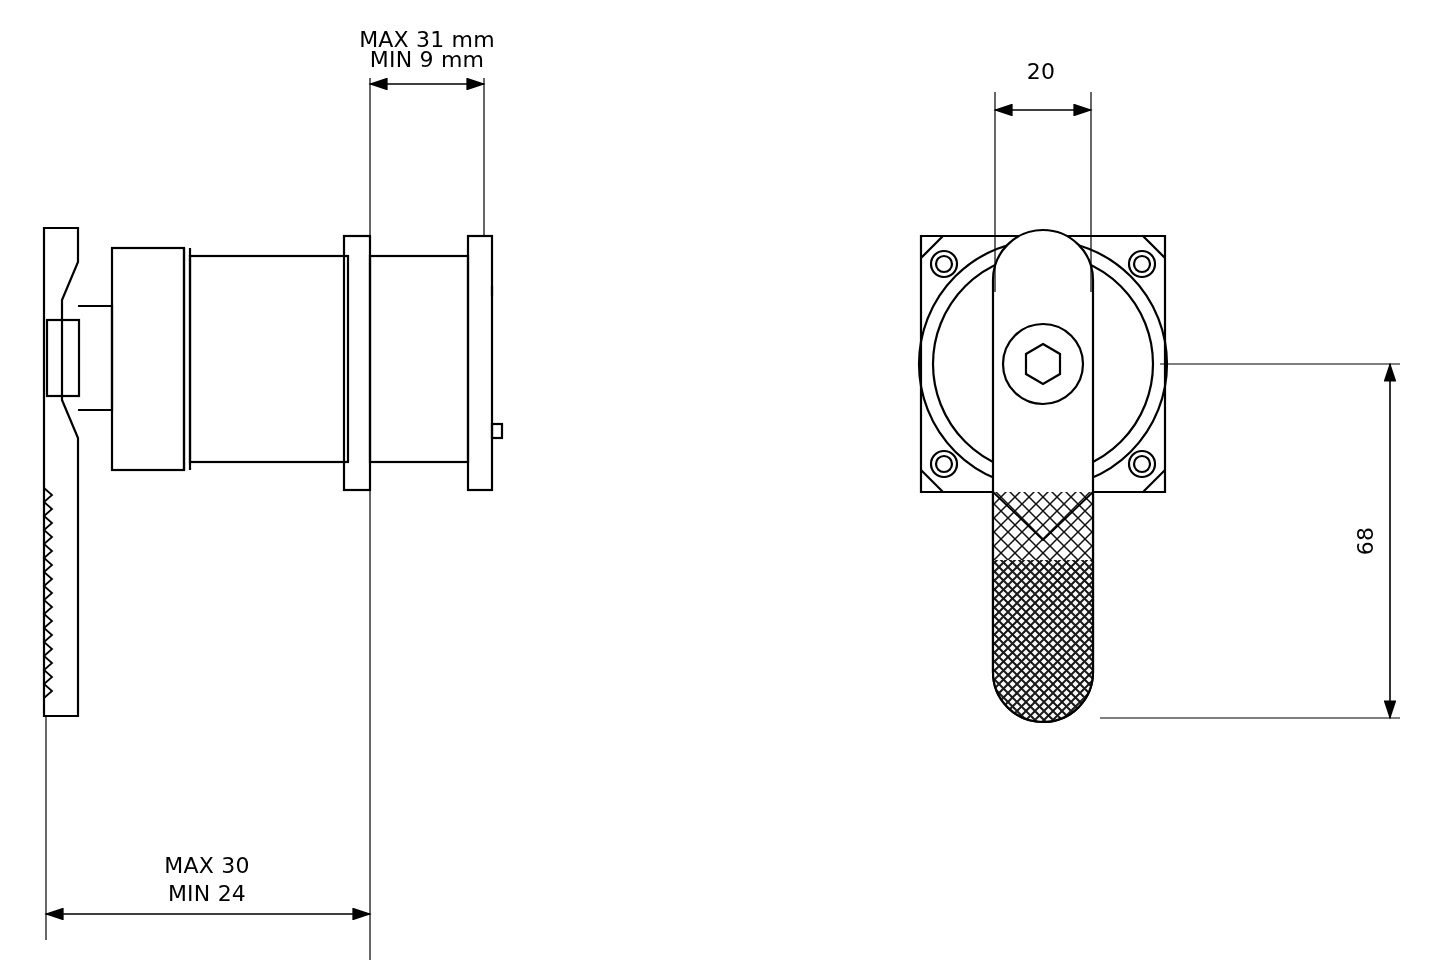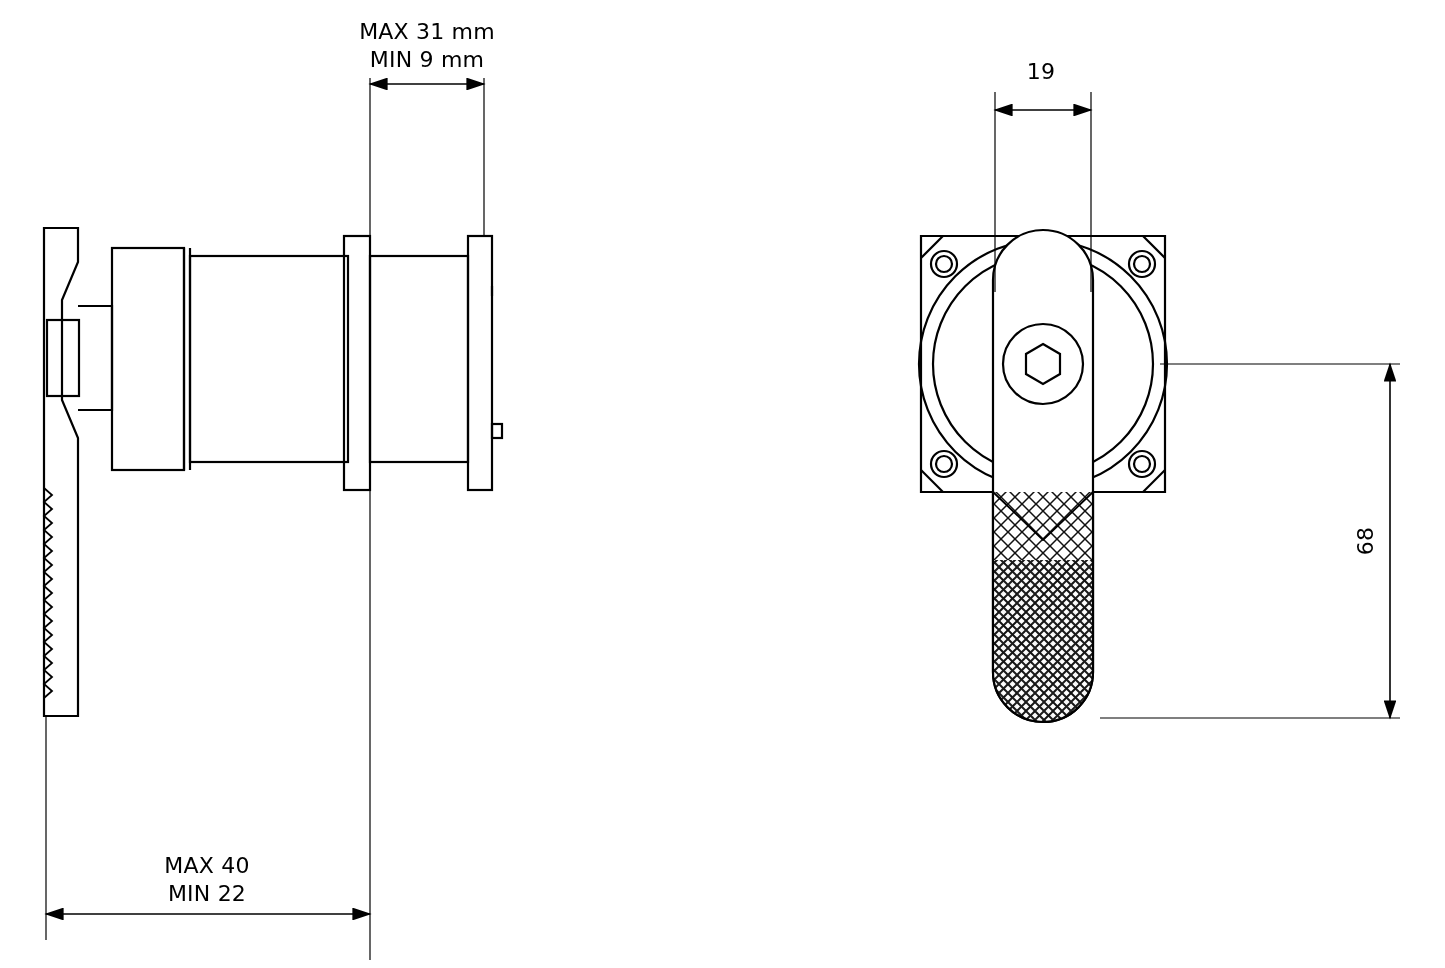--- a/index.html
+++ b/index.html
@@ -173,23 +173,23 @@
     </g>
     <g stroke="#000000" stroke-width="1.6">
       <line x1="995" y1="110" x2="1091" y2="110" marker-start="url(#arrStart)" marker-end="url(#arrEnd)"></line>
     </g>
     <g stroke="#000000" stroke-width="1.6">
       <line x1="1390" y1="364" x2="1390" y2="718" marker-start="url(#arrStart)" marker-end="url(#arrEnd)"></line>
     </g>
 
   </svg>
 
-  <div class="dim-label center" style="left:330px; top:18px; width:194px;">MAX 31 mm</div>
+  <div class="dim-label center" style="left:330px; top:26px; width:194px;">MAX 31 mm</div>
   <div class="dim-label center" style="left:330px; top:46px; width:194px;">MIN 9 mm</div>
 
-  <div class="dim-label center" style="left:110px; top:852px; width:194px;">MAX 40</div>
-  <div class="dim-label center" style="left:110px; top:880px; width:194px;">MIN 22</div>
+  <div class="dim-label center" style="left:110px; top:852px; width:194px;">MAX 30</div>
+  <div class="dim-label center" style="left:110px; top:880px; width:194px;">MIN 24</div>
 
-  <div class="dim-label center" style="left:1013px; top:58px; width:56px;">19</div>
+  <div class="dim-label center" style="left:1013px; top:58px; width:56px;">20</div>
 
   <div class="dim-label center rot90" style="left:1338px; top:527px; width:56px;">68</div>
 
 </div>
 
 </body></html>

